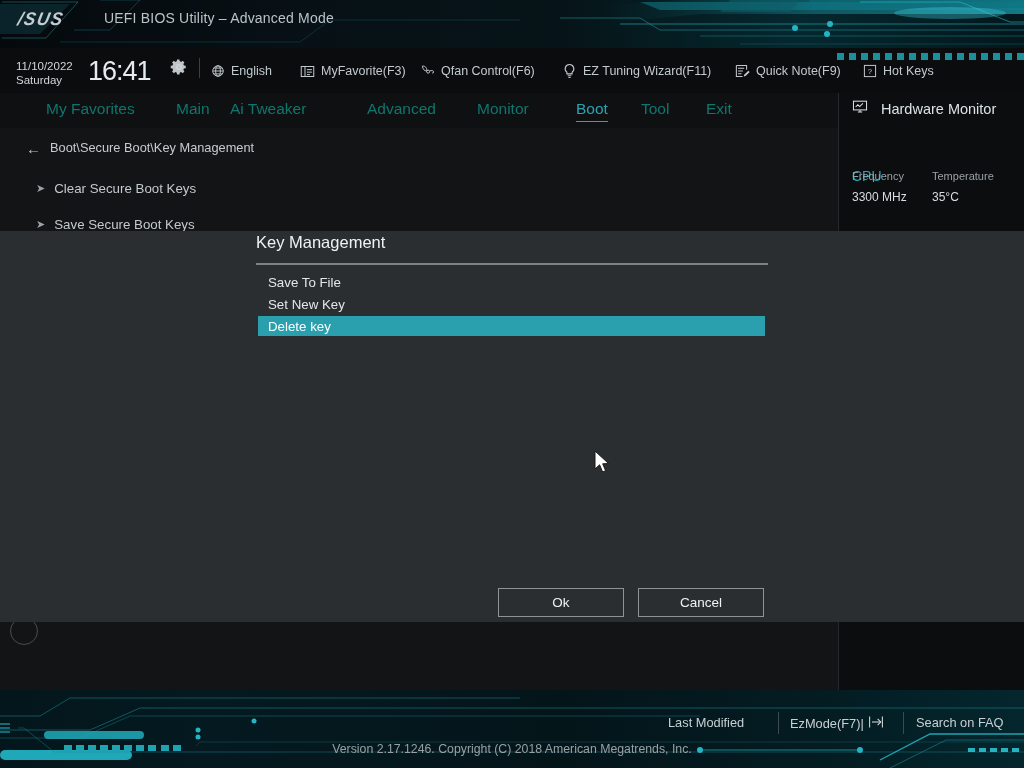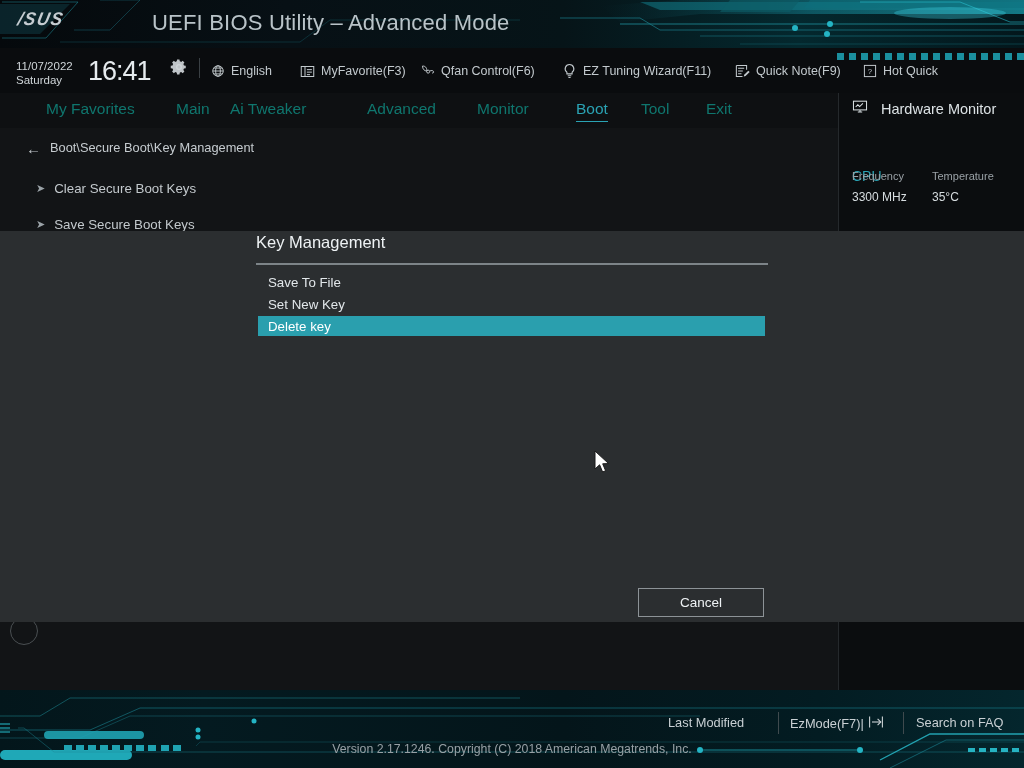--- a/index.html
+++ b/index.html
@@ -23,21 +23,21 @@
     display: flex; align-items: center;
   }
   .asus-logo {
     font-family: "Liberation Sans", sans-serif;
     font-weight: bold; font-style: italic; font-size: 17px;
     letter-spacing: 1.5px; color: #c6cdd2;
     transform: skewX(-12deg) scaleY(1.08);
   }
   .banner-title {
     position: absolute; left: 104px; top: 10px;
-    font-size: 22px; color: #b9c3c8; letter-spacing: .2px; margin-left: 48px;
+    font-size: 14px; color: #b9c3c8; letter-spacing: .2px;
   }
 
   
   .infobar {
     position: absolute; left: 0; top: 48px; width: 1024px; height: 45px;
     background: #0a0c0e;
   }
   .date-block { position: absolute; left: 16px; top: 60px; font-size: 11.5px; color: #cfd5d8; line-height: 13.5px; }
   .clock { position: absolute; left: 88px; top: 56px; font-size: 27px; color: #e6ebee; letter-spacing: -1px; font-weight: 300; }
   .gear-btn { position: absolute; left: 170px; top: 58px; width: 18px; height: 18px; color: #cfd5d8; }
@@ -126,21 +126,21 @@
     </svg>
     <div class="logo-wrap">
       <span class="asus-logo">/SUS</span>
     </div>
     <div class="banner-title">UEFI BIOS Utility – Advanced Mode</div>
   </div>
 
   <div class="infobar"></div>
 
   <div class="date-block">
-    <div>11/07/2022</div>
+    <div>11/10/2022</div>
     <div>Saturday</div>
   </div>
   <div class="clock">16:41</div>
 
   <div class="gear-btn">
     <svg width="18" height="18" viewBox="0 0 24 24" fill="currentColor">
       <path d="M12 8a4 4 0 100 8 4 4 0 000-8zm0 6.2A2.2 2.2 0 1112 9.8a2.2 2.2 0 010 4.4z"></path>
       <path d="M21 13.6v-3.2l-2.4-.4a7 7 0 00-.8-1.9l1.4-2-2.3-2.3-2 1.4a7 7 0 00-1.9-.8L12.6 2h-3.2l-.4 2.4a7 7 0 00-1.9.8l-2-1.4L2.8 6.1l1.4 2a7 7 0 00-.8 1.9L1 10.4v3.2l2.4.4c.2.7.5 1.3.8 1.9l-1.4 2 2.3 2.3 2-1.4c.6.3 1.2.6 1.9.8l.4 2.4h3.2l.4-2.4c.7-.2 1.3-.5 1.9-.8l2 1.4 2.3-2.3-1.4-2c.3-.6.6-1.2.8-1.9l2.4-.4z" opacity=".92"></path>
     </svg>
   </div>
@@ -203,21 +203,21 @@
     <span>Quick Note(F9)</span>
   </div>
 
   <div class="tbtn" style="left:862px;">
     <span class="ico">
       <svg width="14" height="14" viewBox="0 0 20 20" fill="none" stroke="currentColor" stroke-width="1.4">
         <rect x="2" y="2" width="16" height="16"></rect>
         <text x="10" y="14.5" font-size="11" fill="currentColor" stroke="none" text-anchor="middle" font-family="Liberation Sans, sans-serif">?</text>
       </svg>
     </span>
-    <span>Hot Quick</span>
+    <span>Hot Keys</span>
   </div>
 
   <div class="dashrow">
     <i></i>
       <i></i>
       <i></i>
       <i></i>
       <i></i>
       <i></i>
       <i></i>
@@ -333,20 +333,21 @@
   <div class="version">Version 2.17.1246. Copyright (C) 2018 American Megatrends, Inc.</div>
 
   <div class="overlay"></div>
   <div class="dlg-title">Key Management</div>
   <div class="dlg-rule"></div>
 
   <div class="dlg-item" style="top:294px;">Set New Key</div>
   <div class="dlg-item" style="top:272px;">Save To File</div>
   <div class="dlg-item sel" style="top:316px;">Delete  key</div>
 
+  <div class="dlg-btn" style="left:498px;">Ok</div>
   <div class="dlg-btn" style="left:638px;">Cancel</div>
 
   <div class="cursor">
     <svg width="18" height="26" viewBox="0 0 18 26">
       <path d="M1 1 L1 19 L5.6 14.8 L8.6 22 L11.6 20.7 L8.7 13.8 L14.6 13.6 Z" fill="#ffffff" stroke="#1a1a1a" stroke-width="1"></path>
     </svg>
   </div>
 
 </div>
 

